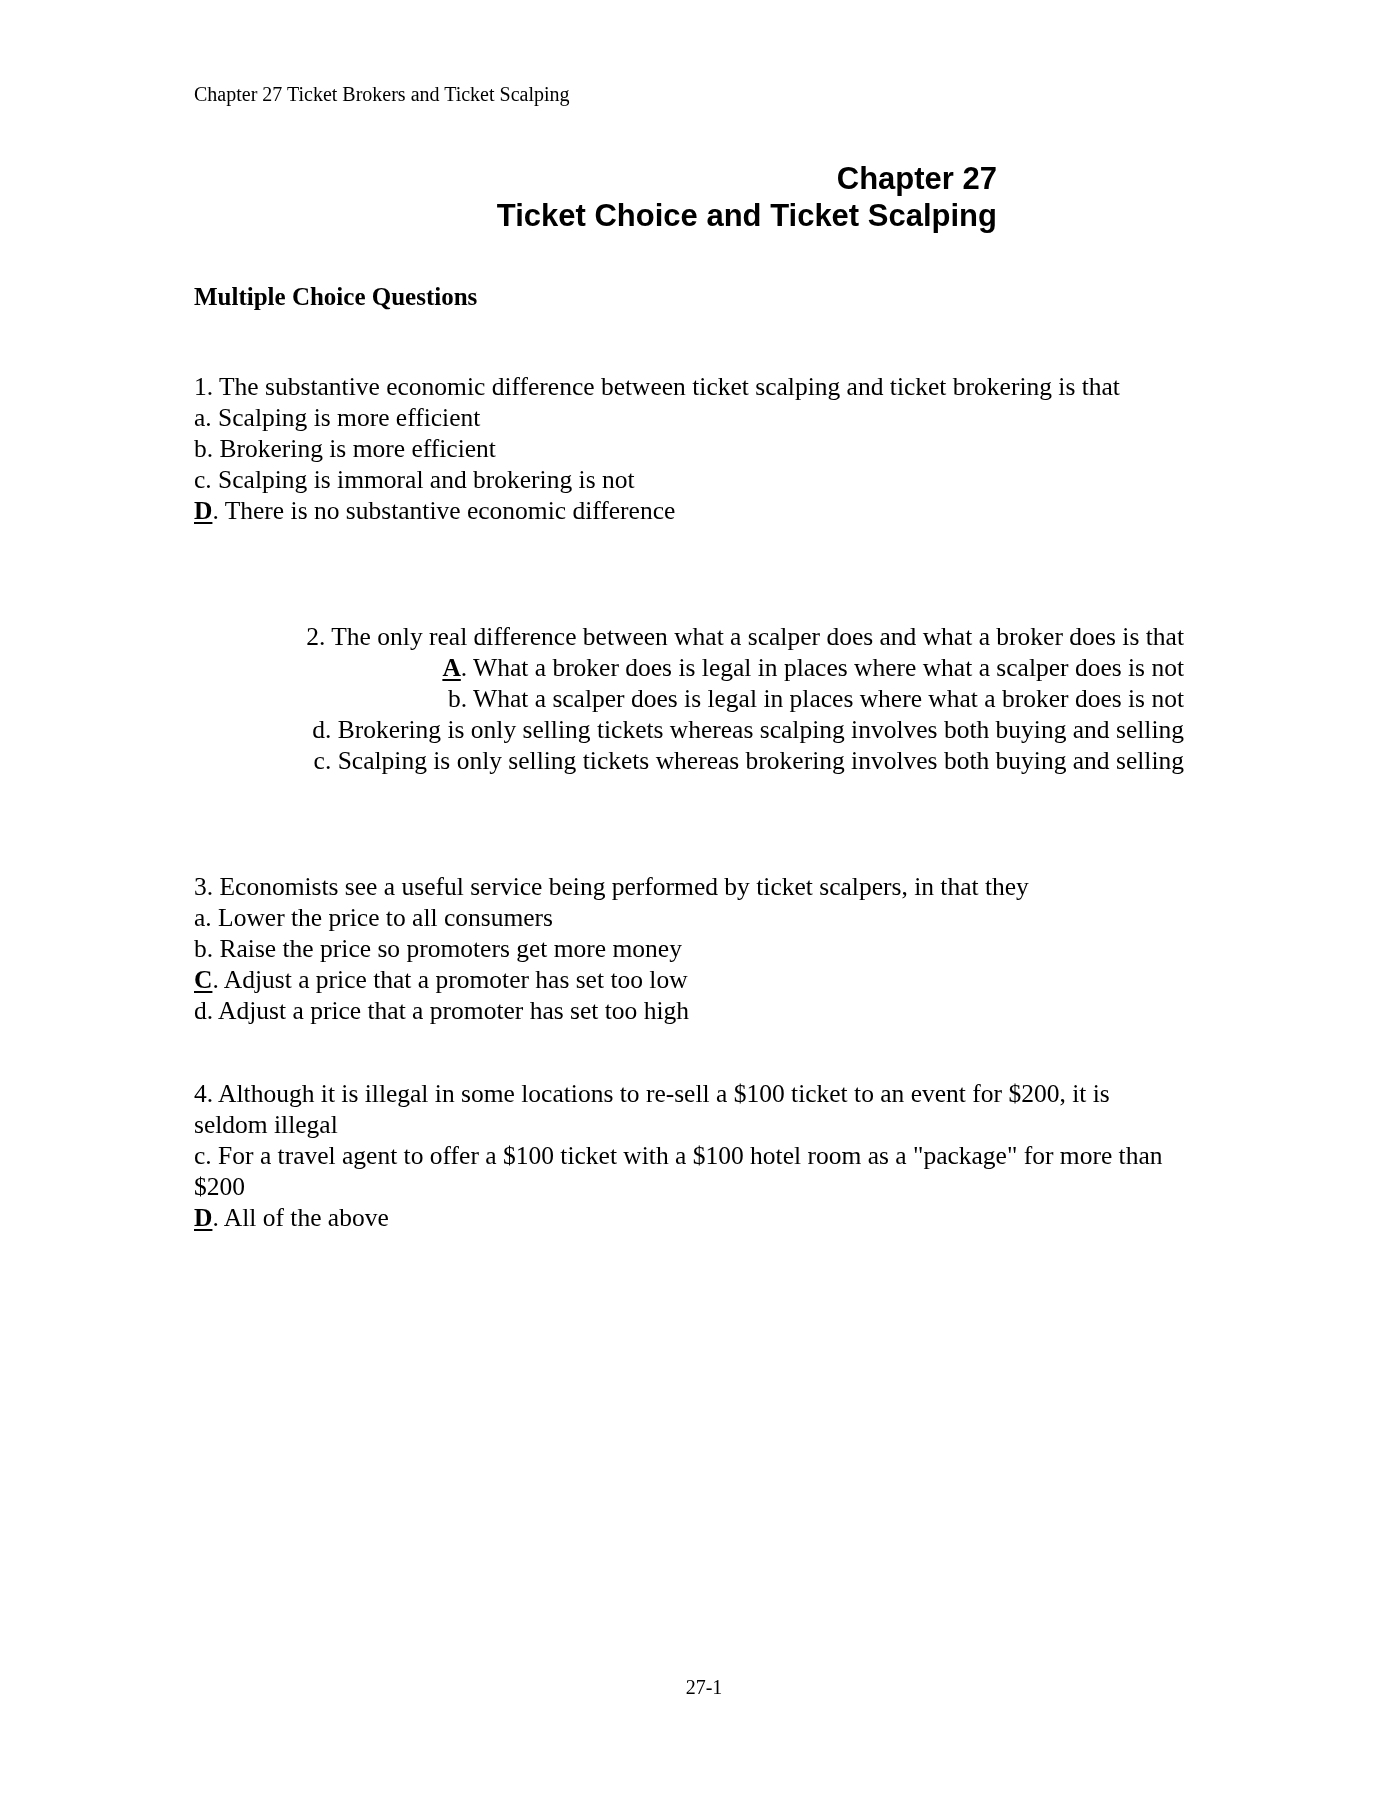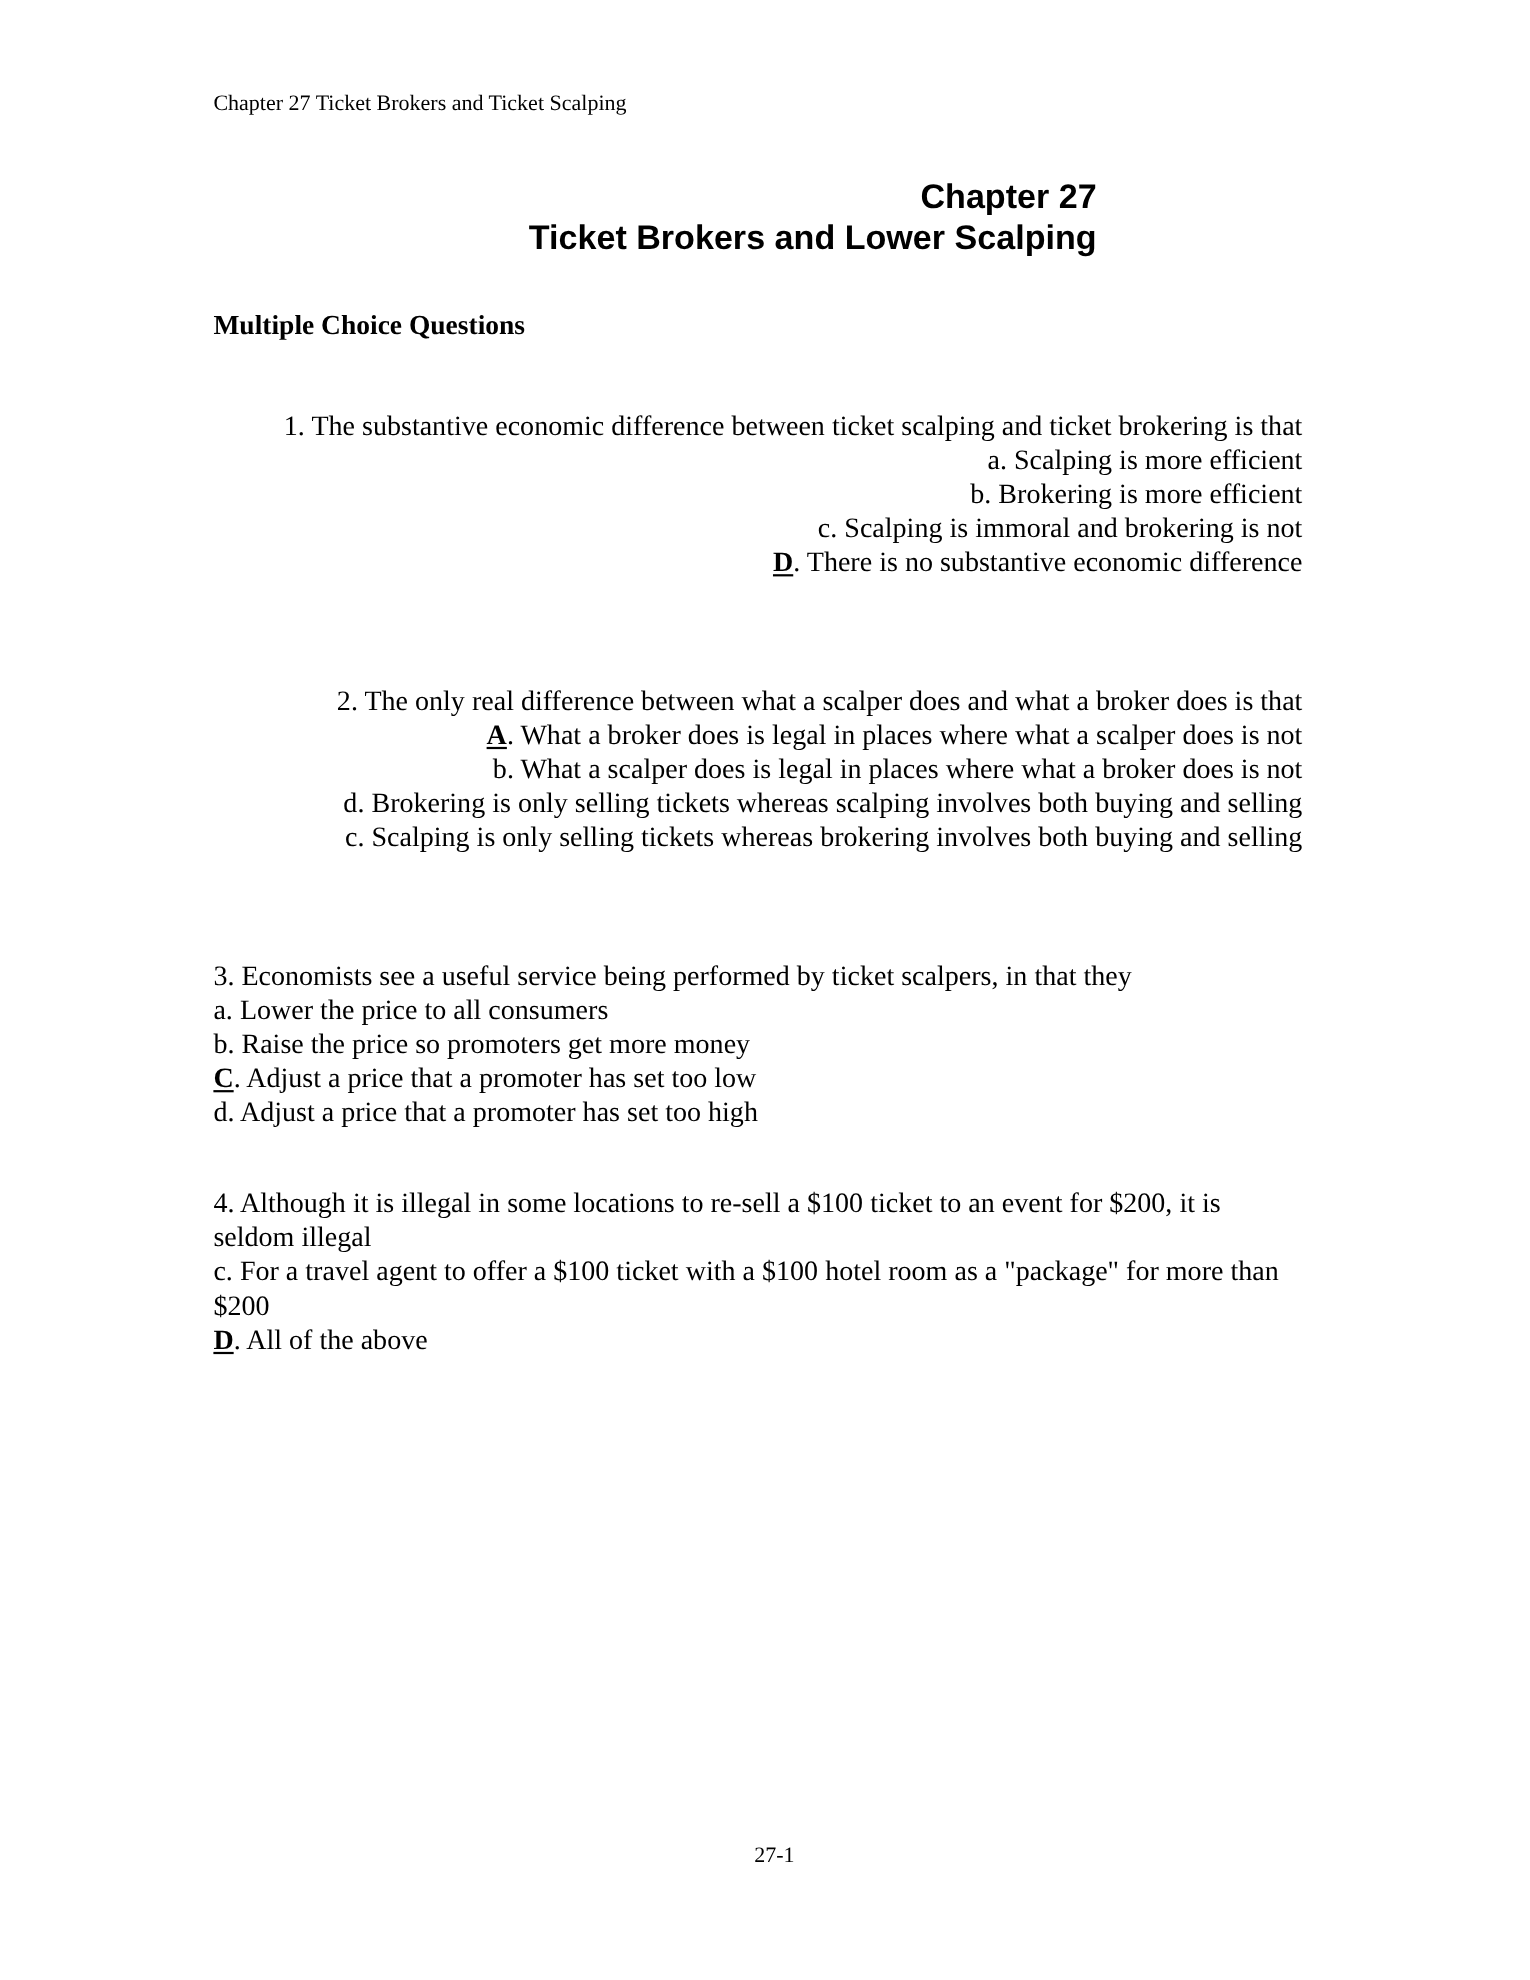--- a/index.html
+++ b/index.html
@@ -16,38 +16,38 @@
   .section-heading {
     position: absolute; left: 194px; top: 282px;
     font-family: "Liberation Serif", serif; font-weight: bold; font-size: 25px; line-height: 30px;
   }
   .question {
     position: absolute; left: 194px; width: 990px;
     font-family: "Liberation Serif", serif; font-size: 25.5px; line-height: 31.1px;
   }
   .q-line { display: block; white-space: normal; }
   .answer-letter { font-weight: bold; text-decoration: underline; text-underline-offset: 3px; text-decoration-thickness: 2px; }
-  #q1 { top: 371px; text-align: right; }
+  #q1 { top: 371px; }
   #q2 { top: 621px; text-align: right; }
   #q3 { top: 871px; }
   #q4 { top: 1078px; }
   .page-number {
     position: absolute; left: 0; width: 1408px; top: 1675px; text-align: center;
     font-family: "Liberation Serif", serif; font-size: 20px; line-height: 24px;
   }
 </style>
 </head>
 <body>
 
 <div class="page">
   <div class="running-header">Chapter 27 Ticket Brokers and Ticket Scalping</div>
 
   <div class="title-block">
     <div>Chapter 27</div>
-    <div>Ticket Brokers and Lower Scalping</div>
+    <div>Ticket Choice and Ticket Scalping</div>
   </div>
 
   <div class="section-heading">Multiple Choice Questions</div>
 
   <div class="question" id="q1">
     <span class="q-line">1. The substantive economic difference between ticket scalping and ticket brokering is that</span>
     <span class="q-line"><span>a</span><span>. Scalping is more efficient</span></span>
     <span class="q-line"><span>b</span><span>. Brokering is more efficient</span></span>
     <span class="q-line"><span>c</span><span>. Scalping is immoral and brokering is not</span></span>
     <span class="q-line"><span class="answer-letter">D</span><span>. There is no substantive economic difference</span></span>

